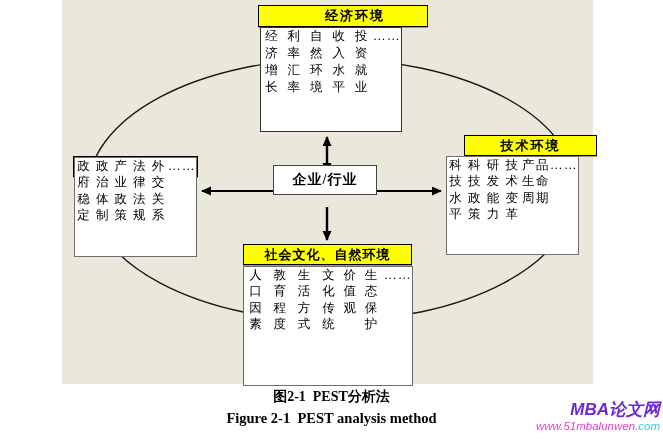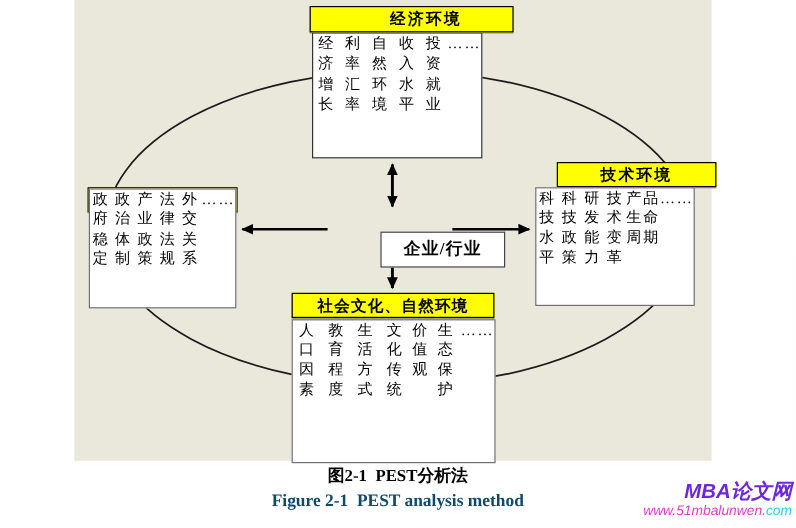--- a/index.html
+++ b/index.html
@@ -17,27 +17,27 @@
   .body .li{line-height:16.4px;}
   .hdr-top{left:258px;top:5px;width:144px;height:20px;padding-left:24px;}
   .body-top{left:260px;top:27px;width:140px;height:103px;border-color:#333;}
   .body-top .li{line-height:17px;}
   .hdr-left{left:73px;top:136px;width:123px;height:19px;margin-top:20px;}
   .body-left{left:74px;top:157px;width:121px;height:98px;}
   .hdr-right{left:464px;top:135px;width:131px;height:19px;}
   .body-right{left:446px;top:156px;width:131px;height:97px;}
   .hdr-bottom{left:243px;top:244px;width:167px;height:19px;letter-spacing:1px;}
   .body-bottom{left:243px;top:266px;width:168px;height:118px;}
-  .center-box{position:absolute;z-index:3;left:273px;top:193px;width:102px;height:28px;
+  .center-box{position:absolute;z-index:3;left:273px;top:165px;width:102px;height:28px;
         background:#fff;border:1.5px solid #444;display:flex;align-items:center;justify-content:center;
-        font-weight:bold;font-size:14px;letter-spacing:1px;color:#000;margin-left:44px;}
+        font-weight:bold;font-size:14px;letter-spacing:1px;color:#000;}
   .caption-zh{position:absolute;z-index:3;left:0;top:388px;width:663px;text-align:center;
         font-weight:bold;font-size:14px;color:#000;white-space:pre;}
   .caption-en{position:absolute;z-index:3;left:0;top:410px;width:663px;text-align:center;
-        font-weight:bold;font-size:14.5px;color:#0c4a6e;white-space:pre;}
+        font-weight:bold;font-size:14.5px;color:#000000;white-space:pre;}
   .watermark{position:absolute;z-index:4;right:3px;top:401px;text-align:right;
         font-family:"Liberation Sans","DejaVu Sans",sans-serif;font-style:italic;line-height:1.1;}
   .wm-name{font-weight:bold;font-size:17px;color:#6d28d9;}
   .wm-url{font-size:11.5px;}
   .wm-url .main{color:#E83AC8;}
   .wm-url .tld{color:#35CBE3;}
 </style>
 </head>
 <body>
 

